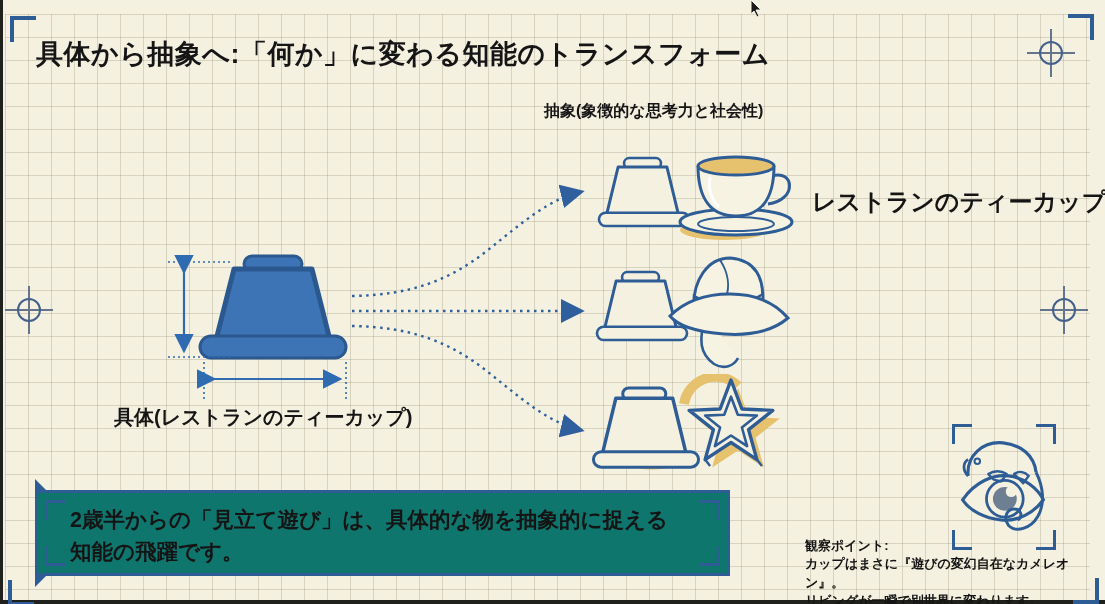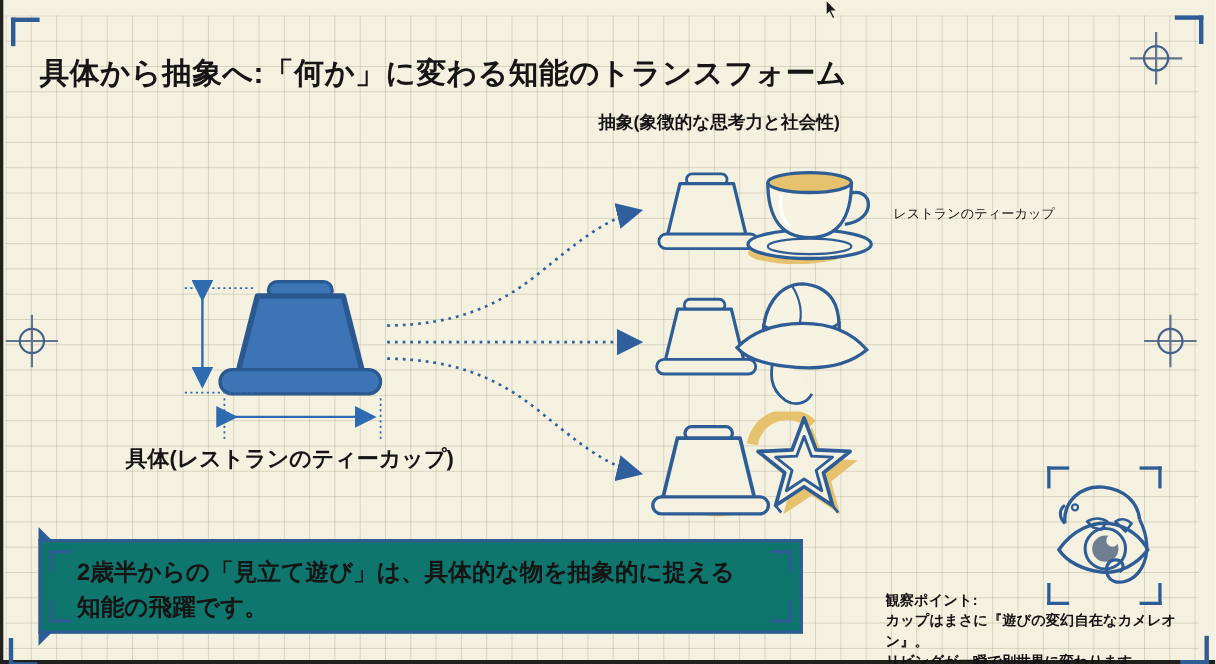--- a/index.html
+++ b/index.html
@@ -6,23 +6,23 @@
   body{font-family:"Liberation Sans","DejaVu Sans",sans-serif;}
   .stage{position:relative;width:1105px;height:604px;background:#f5f1e0;overflow:hidden;}
   .grid{position:absolute;left:5px;top:14px;width:1085px;height:586px;
     background-image:
       linear-gradient(to right, rgba(140,133,105,.28) 1px, transparent 1px),
       linear-gradient(to bottom, rgba(140,133,105,.28) 1px, transparent 1px);
     background-size:23px 23px;}
   .edge-left{position:absolute;left:0;top:0;width:3px;height:604px;background:#20201c;}
   .edge-bottom{position:absolute;left:0;top:600px;width:1105px;height:4px;background:#20201c;}
   .abs{position:absolute;}
-  .title{left:36px;top:48px;font-size:27px;font-weight:900;color:#151515;letter-spacing:.5px;white-space:nowrap;}
+  .title{left:36px;top:36px;font-size:27px;font-weight:900;color:#151515;letter-spacing:.5px;white-space:nowrap;}
   .abstract-header{left:544px;top:101px;font-size:16px;font-weight:800;color:#151515;white-space:nowrap;}
-  .row-label{font-size:12px;font-weight:400;color:#151515;white-space:nowrap;}
+  .row-label{font-size:24px;font-weight:700;color:#151515;white-space:nowrap;}
   .concrete-label{left:114px;top:404px;font-size:20px;font-weight:800;color:#151515;white-space:nowrap;}
   
   .cb{position:absolute;width:22px;height:22px;}
   .cb-tl{left:10px;top:16px;border-left:4px solid #2e5d96;border-top:4px solid #2e5d96;}
   .cb-tr{left:1068px;top:14px;border-right:4px solid #2e5d96;border-top:4px solid #2e5d96;}
   .cb-bl{left:8px;top:580px;border-left:4px solid #2e5d96;border-bottom:4px solid #2e5d96;}
   .cb-br{left:1073px;top:578px;border-right:4px solid #2e5d96;border-bottom:4px solid #2e5d96;}
   
   .callout{left:35px;top:490px;width:695px;height:86px;background:#0f766e;border:3px solid #2e5d96;box-sizing:border-box;}
   .callout .text{position:absolute;left:32px;top:11px;width:612px;font-size:21.5px;font-weight:800;line-height:1.5;color:#141414;}

